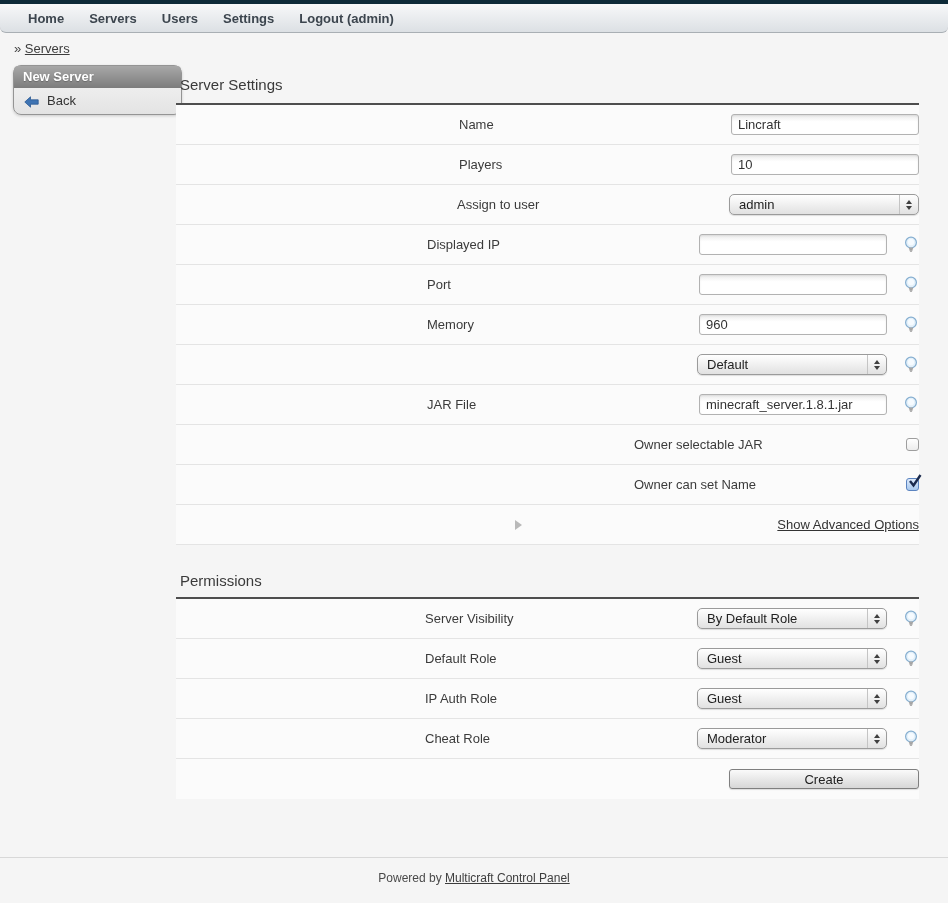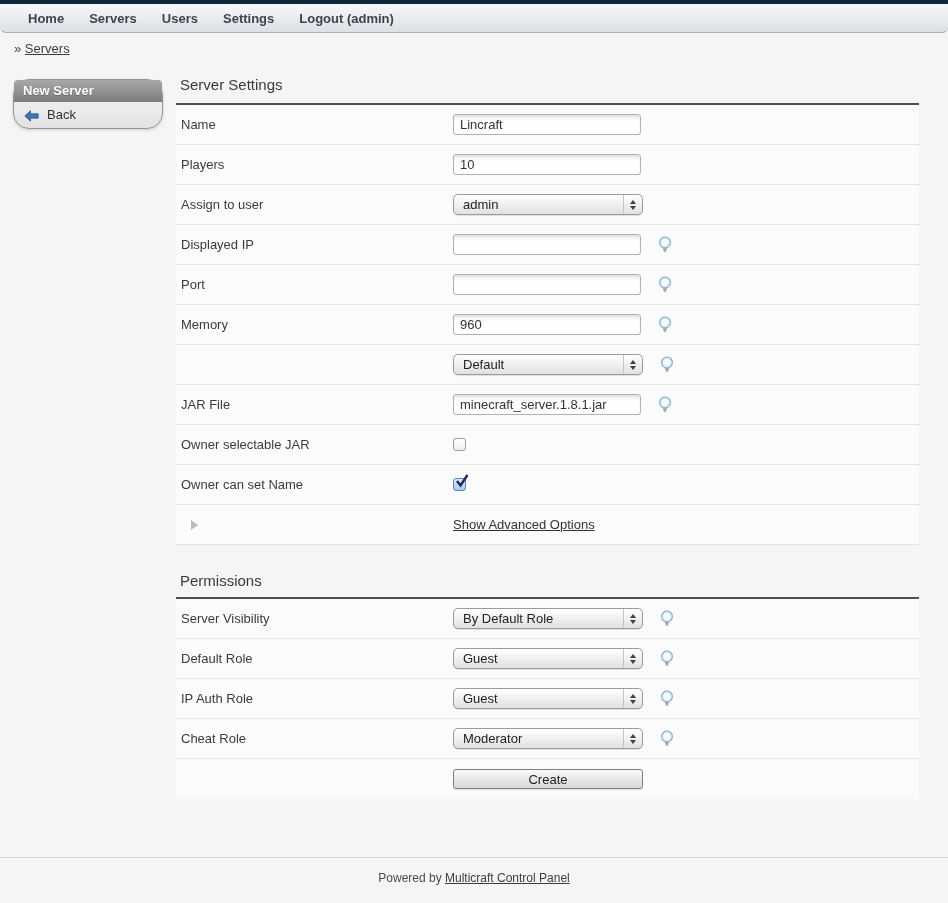--- a/index.html
+++ b/index.html
@@ -18,45 +18,44 @@
     border-bottom:1px solid #a9afb4;
     display:flex; align-items:center;
     padding-left:28px; gap:25px;border-radius:6px;
   }
   .nav-item { font-size:13px; font-weight:bold; color:#3c454e; cursor:pointer; }
   
   .breadcrumb { margin:8px 0 0 14px; font-size:13px; color:#444; }
   .breadcrumb .crumb-link { color:#3d3d3d; text-decoration:underline; cursor:pointer; }
   
   .sidebar {
-    position:absolute; left:13px; top:65px; width:150px;
-    border:1px solid #949494; border-radius:16px;
+    position:absolute; left:13px; top:65px; width:169px;
+    border:1px solid #949494; border-radius:8px;
     background:linear-gradient(#f7f7f7,#e3e3e3);
     box-shadow:0 1px 3px rgba(0,0,0,.18);
-    margin-top:14px;
   }
   .sidebar-header {
     background:linear-gradient(#a8a8a8,#7c7c7c);
     border-radius:4px 4px 0 0;
     color:#fff; font-weight:bold; font-size:13px;
     padding:3px 9px 4px 9px;
     text-shadow:0 1px 1px rgba(0,0,0,.25);
   }
   .sidebar-back {
     display:flex; align-items:flex-end; gap:8px;
     padding:5px 9px 6px 10px; font-size:13px; color:#333; cursor:pointer;
   }
   
   .content { position:absolute; left:176px; top:65px; width:743px; }
   .section-title { font-size:15px; color:#3a3a3a; margin:10px 0 8px 4px; line-height:20px; font-weight:normal; }
   .section-title.perm { margin-top:26px; margin-bottom:6px; }
   .section-rule { height:2px; background:#4e4e4e; border:none; }
   .frow {
     display:flex; align-items:center; height:40px;
-    border-bottom:1px solid #e4e4e4; background:#fbfbfb;
+    border-bottom:1px solid #e4e4e4; background:#fbfbfb;justify-content:flex-end;
   }
   .frow.last { border-bottom:none; }
   .frow-label { width:277px; padding-left:5px; font-size:13px; color:#3b3b3b; }
   .frow-control { display:flex; align-items:center; gap:16px; }
   
   .txt {
     width:188px; height:21px;
     border:1px solid #b2b2b2; border-radius:3px;
     padding:2px 6px; font-size:13px; color:#333;
     font-family:"Liberation Sans", sans-serif;

